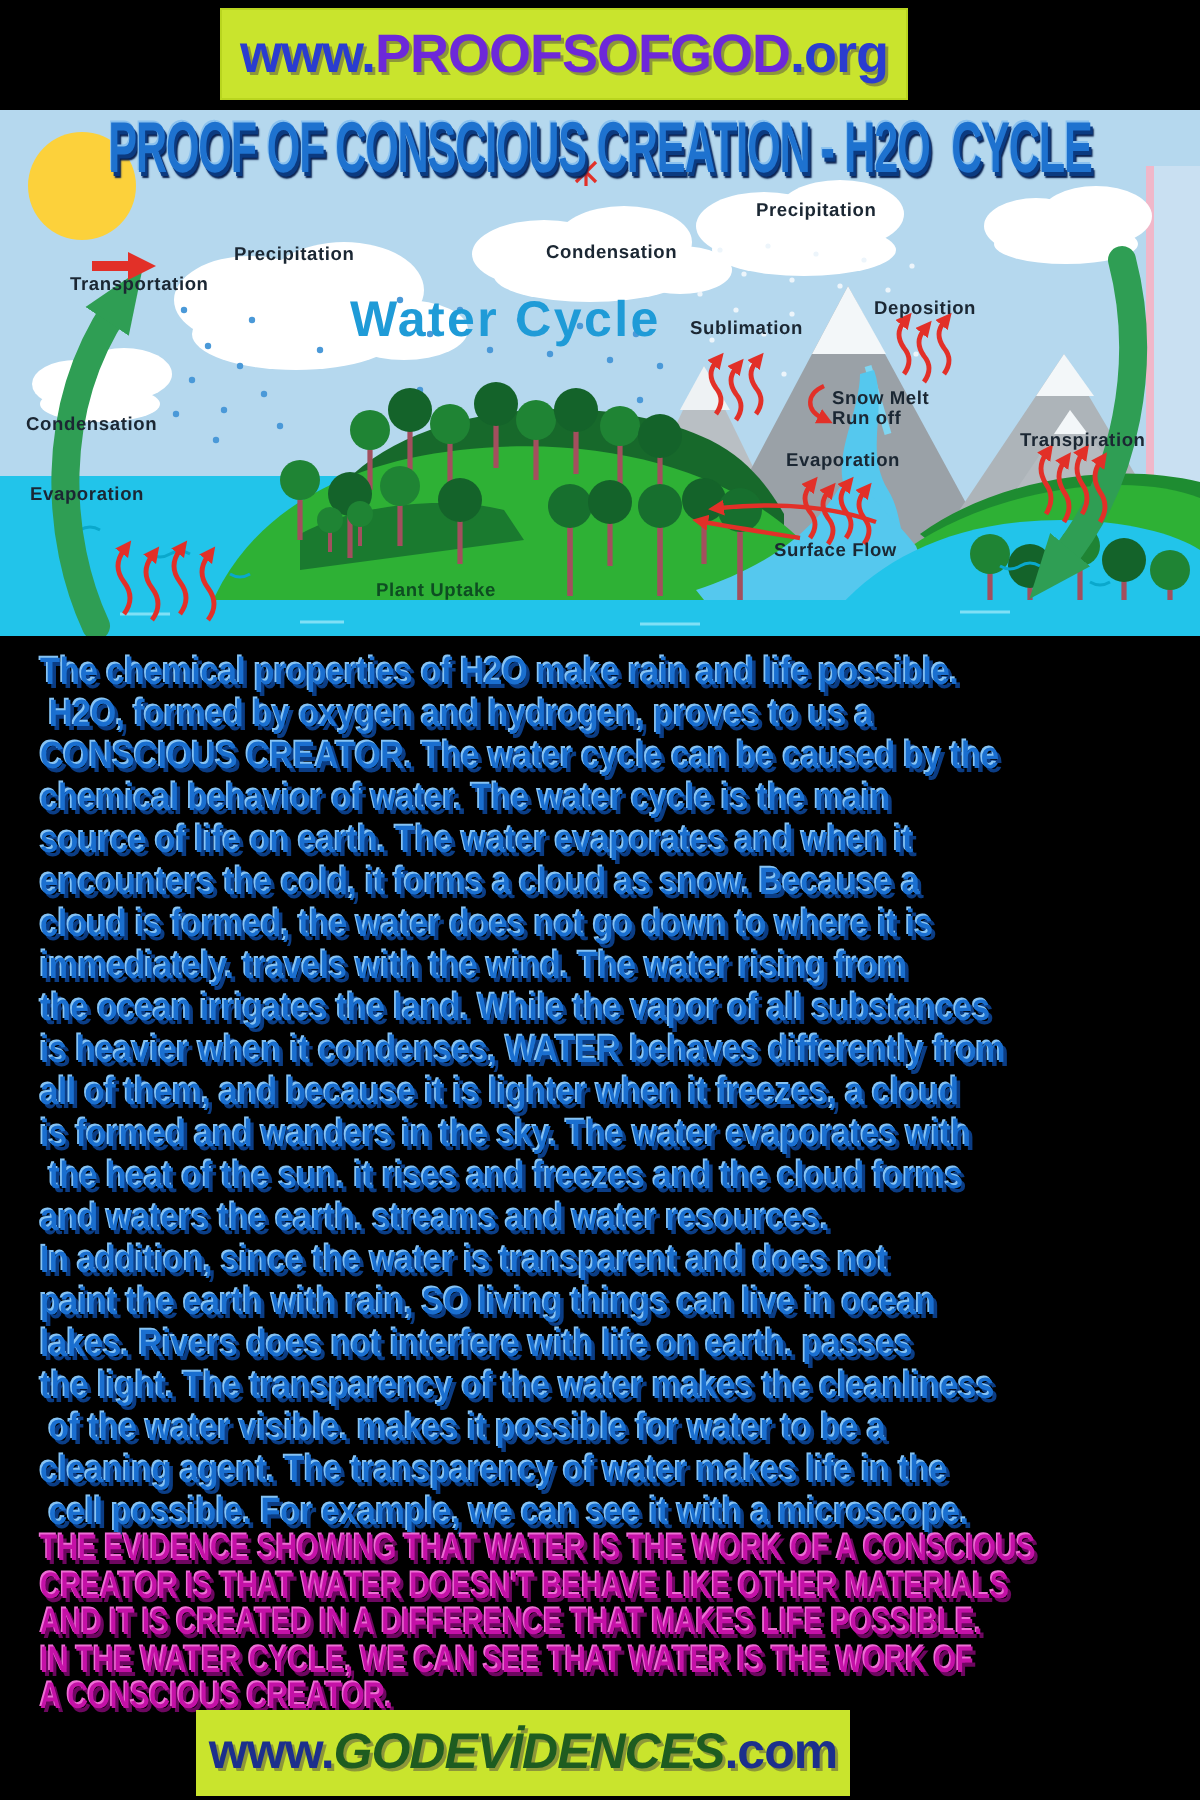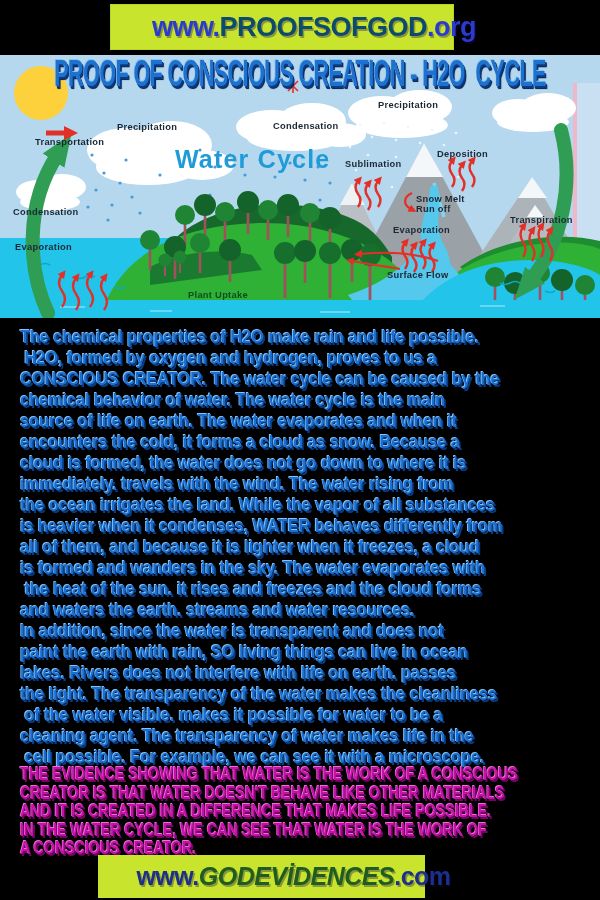--- a/index.html
+++ b/index.html
@@ -4,23 +4,23 @@
 <style>
   html,body{margin:0;padding:0;background:#000;}
   .page{position:relative;width:600px;height:900px;background:#000;overflow:hidden;
         font-family:"Liberation Sans",sans-serif;}
 
   
   .lime-box-top{position:absolute;left:110px;top:4px;width:344px;height:46px;
     background:#c9e42d;border:1px solid #b9d51f;box-sizing:border-box;}
   .url-line{width:100%;height:100%;display:flex;align-items:center;justify-content:center;
     font-weight:bold;font-size:27px;letter-spacing:-0.5px;white-space:pre;
-    text-shadow:1.5px 1.5px 0 rgba(30,10,80,0.35);padding-left:32px;}
+    text-shadow:1.5px 1.5px 0 rgba(30,10,80,0.35);}
   .url-blue{color:#2a3cd0;}
-  .url-purple{color:#0c4a6e;}
+  .url-purple{color:#6d28d9;}
 
   
   .main-title{position:absolute;top:53px;left:-200px;width:1000px;z-index:6;
     transform:scaleX(0.60);text-align:center;font-weight:bold;font-size:36px;
     letter-spacing:-1px;white-space:pre;color:#1e72cf;
     text-shadow:-1px -1px 0 #8cc2ee, 2px 2px 0 #0b3a80, 3px 3px 1px #081f4e;}
 
   
   .sky{position:absolute;top:55px;left:0;width:600px;height:263px;background:#b5d8ee;overflow:hidden;}
   .sky svg{position:absolute;top:0;left:0;}

